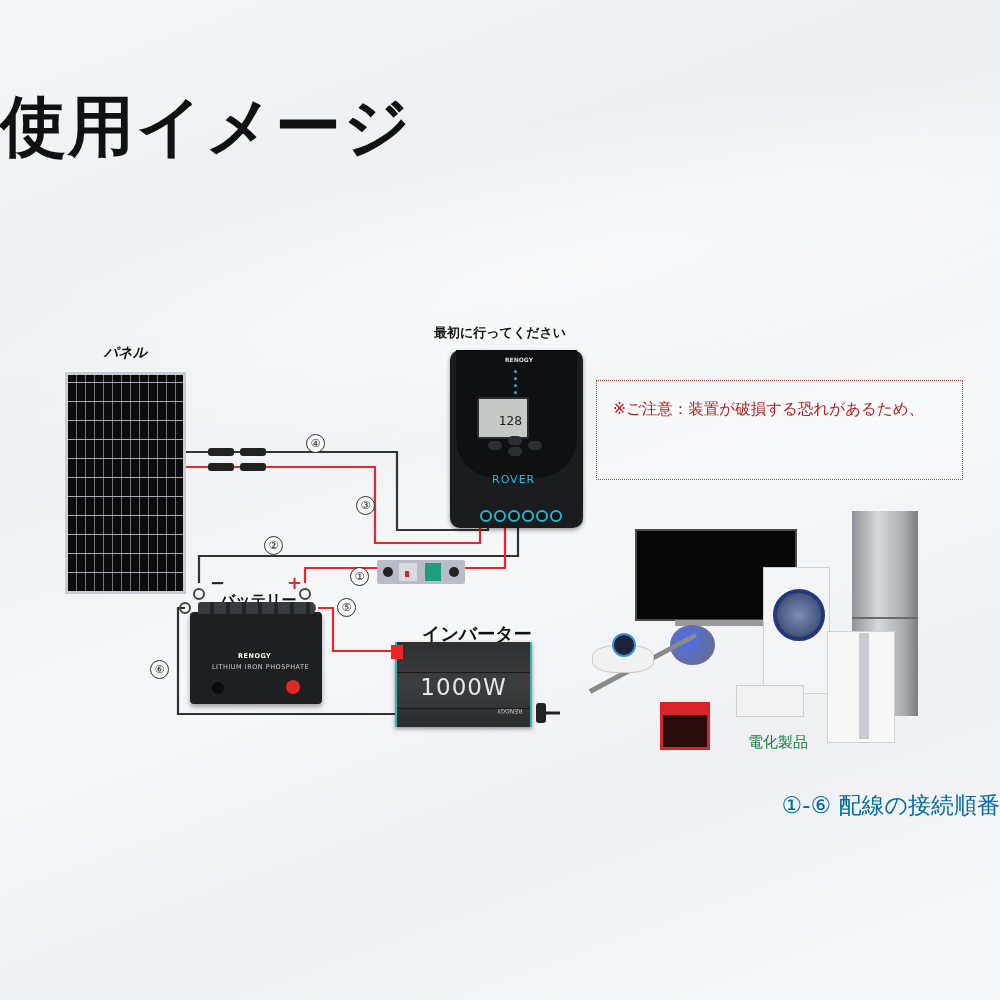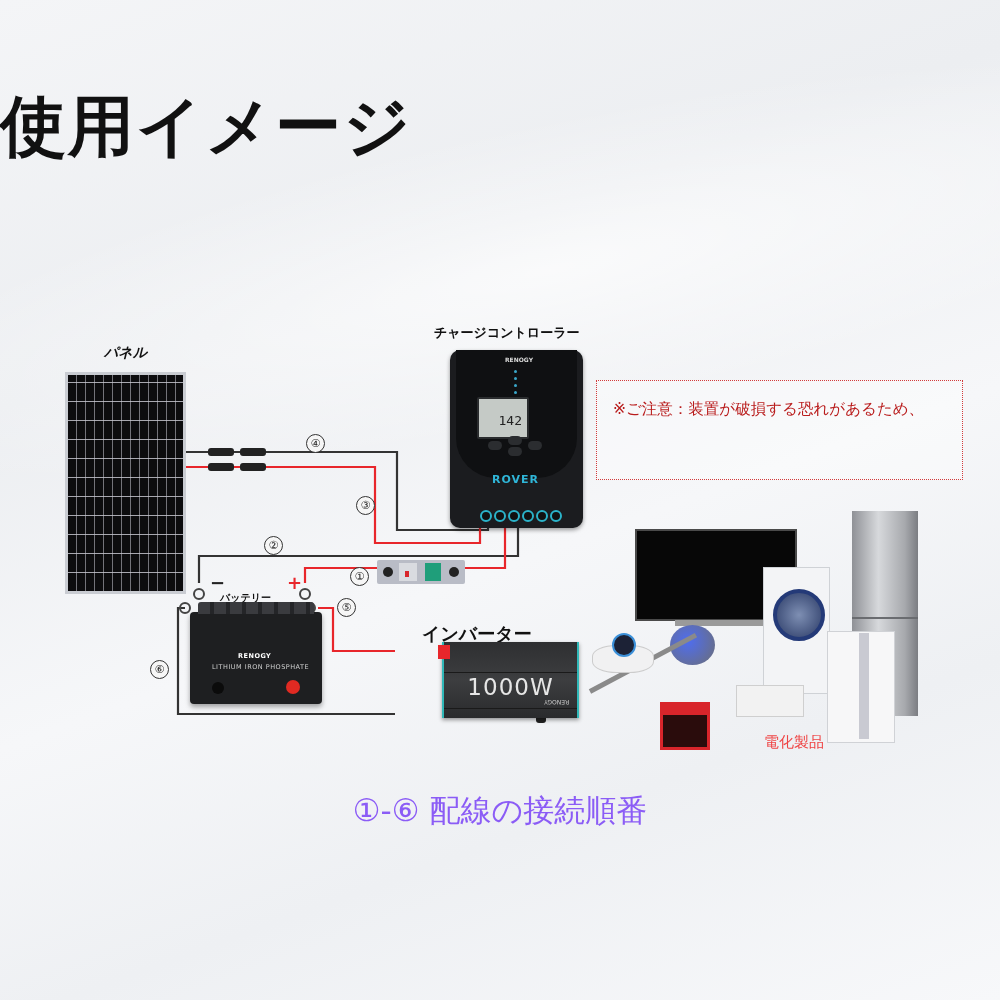--- a/index.html
+++ b/index.html
@@ -24,38 +24,38 @@
     .ctrl { position: absolute; left: 450px; top: 350px; width: 133px; height: 178px; background: #1b1c1f;
       border-radius: 10px; box-shadow: 0 2px 4px rgba(0,0,0,0.4); }
     .ctrl-face { position: absolute; left: 6px; top: 0; width: 121px; height: 128px; background: #0f1012;
       border-radius: 0 0 40px 40px; }
     .brand { position: absolute; color: #ddd; font-size: 6px; font-weight: bold; }
     .leds span { position: absolute; width: 3px; height: 3px; border-radius: 50%; background: #3aa7c9; }
     .lcd { position: absolute; left: 21px; top: 47px; width: 48px; height: 38px; background: #c5cac6;
       border: 2px solid #2a2c2e; border-radius: 2px; font-family: "DejaVu Sans Mono", monospace; }
     .lcd-val { position: absolute; right: 5px; top: 14px; font-size: 13px; color: #222; }
     .btn-ctl { position: absolute; background: #2b2d30; border-radius: 6px; }
-    .rover { position: absolute; left: 42px; top: 123px; color: #2fb6d8; font-weight: bold; font-size: 11px; letter-spacing: 1px; }
+    .rover { position: absolute; left: 42px; top: 123px; color: #2fb6d8; font-weight: normal; font-size: 11px; letter-spacing: 1px; }
     .port { position: absolute; top: 160px; width: 8px; height: 8px; border-radius: 50%; border: 2px solid #2bb3c9; background: #111; }
     .note { position: absolute; left: 596px; top: 380px; width: 367px; height: 100px;
       border: 1.5px dotted #d23b3b; box-sizing: border-box; background: rgba(255,255,255,0.35);
       color: #b91c1c; font-size: 15.5px; line-height: 22.5px; padding: 17px 0 0 16px; }
     .breaker { position: absolute; left: 377px; top: 560px; width: 88px; height: 24px; background: #b9bcc6;
       border-radius: 2px; }
     .battery { position: absolute; left: 190px; top: 612px; width: 132px; height: 92px; background: #1e1f21;
       border-radius: 4px; box-shadow: 0 3px 5px rgba(0,0,0,0.35); }
     .battery-top { position: absolute; left: 8px; top: -10px; width: 116px; height: 12px; background: #2a2b2e;
       background-image: repeating-linear-gradient(90deg, #3a3b3f 0 12px, #242528 12px 16px); border-radius: 3px 3px 0 0; }
     .bat-text { position: absolute; color: #cfcfcf; font-size: 6.5px; letter-spacing: 0.5px; }
-    .inverter { position: absolute; left: 395px; top: 642px; width: 133px; height: 76px;
+    .inverter { position: absolute; left: 395px; top: 642px; width: 133px; height: 85px;
       background: linear-gradient(180deg, #2e2f31 0%, #3d3e40 50%, #2a2b2d 100%);
-      border-left: 2px solid #30b8b8; border-right: 2px solid #30b8b8; box-shadow: 0 2px 4px rgba(0,0,0,0.4); margin-left: 47px; }
+      border-left: 2px solid #30b8b8; border-right: 2px solid #30b8b8; box-shadow: 0 2px 4px rgba(0,0,0,0.4); }
     .inv-val { position: absolute; left: 0; width: 100%; top: 32px; text-align: center; color: #e6e6e6; font-size: 23px; letter-spacing: 1px; }
     .appliance { position: absolute; }
-    .footer { position: absolute; left: 0; width: 1000px; top: 790px; text-align: center; font-size: 31px; color: #8b5cf6; }
+    .footer { position: absolute; left: 0; width: 1000px; top: 790px; text-align: right; font-size: 23px; color: #0369a1; }
   </style>
 </head>
 <body>
 
 <div class="sheen"></div>
 
 <div class="title">使用イメージ</div>
 
 <svg style="position:absolute;left:0;top:0" width="1000" height="1000">
 
@@ -82,32 +82,32 @@
   <circle cx="185" cy="608" r="5" fill="none" stroke="#444" stroke-width="2"></circle>
   <circle cx="310" cy="608" r="5" fill="none" stroke="#444" stroke-width="2"></circle>
 
   <rect x="536" y="703" width="10" height="20" rx="3" fill="#222"></rect>
   <line x1="546" y1="713" x2="560" y2="713" stroke="#222" stroke-width="3"></line>
 </svg>
 
 <div class="lbl" style="left:104px;top:344px;font-style:italic;">パネル</div>
 <div class="panel"></div>
 
-<div class="lbl" style="left:434px;top:324px;font-size:13px;">チャージコントローラー</div>
+<div class="lbl" style="left:434px;top:324px;font-size:13px;">最初に行ってください</div>
 <div class="ctrl">
   <div class="ctrl-face">
     <div class="brand" style="left:49px;top:6px;">RENOGY</div>
     <div class="leds">
       <span style="left:58px;top:20px"></span>
         <span style="left:58px;top:27px"></span>
       <span style="left:58px;top:34px"></span>
         <span style="left:58px;top:41px"></span>
     </div>
     <div class="lcd">
-      <span class="lcd-val">142</span>
+      <span class="lcd-val">128</span>
     </div>
     <div class="btn-ctl" style="left:32px;top:91px;width:14px;height:9px;"></div>
     <div class="btn-ctl" style="left:52px;top:86px;width:14px;height:9px;"></div>
     <div class="btn-ctl" style="left:52px;top:97px;width:14px;height:9px;"></div>
     <div class="btn-ctl" style="left:72px;top:91px;width:14px;height:9px;"></div>
   </div>
   <div class="rover">ROVER</div>
   <div class="port" style="left:30px"></div>
   <div class="port" style="left:44px"></div>
   <div class="port" style="left:58px"></div>
@@ -131,21 +131,21 @@
 <div class="num" style="left:306px;top:434px;">④</div>
 <div class="num" style="left:356px;top:496px;">③</div>
 <div class="num" style="left:264px;top:536px;">②</div>
 <div class="num" style="left:350px;top:567px;">①</div>
 <div class="num" style="left:337px;top:598px;">⑤</div>
 <div class="num" style="left:150px;top:660px;">⑥</div>
 
 <div style="position:absolute;left:210px;top:572px;font-size:18px;font-weight:bold;color:#222;">−</div>
 <div style="position:absolute;left:287px;top:572px;font-size:18px;font-weight:bold;color:#e8262b;">+</div>
 
-<div class="lbl" style="left:220px;top:591px;font-size:10px;">バッテリー</div>
+<div class="lbl" style="left:220px;top:591px;font-size:15px;">バッテリー</div>
 <div class="battery">
   <div class="battery-top"></div>
   <div class="bat-text" style="left:48px;top:40px;font-weight:bold;color:#fff;">RENOGY</div>
   <div class="bat-text" style="left:22px;top:51px;">LITHIUM IRON PHOSPHATE</div>
   <div style="position:absolute;left:22px;top:70px;width:12px;height:12px;border-radius:50%;background:#0b0b0b"></div>
   <div style="position:absolute;left:96px;top:68px;width:14px;height:14px;border-radius:50%;background:#e02a22"></div>
 </div>
 
 <div class="lbl" style="left:422px;top:622px;font-size:18px;">インバーター</div>
 <div class="inverter">
@@ -174,15 +174,15 @@
 
   <div style="position:absolute;left:90px;top:120px;width:45px;height:40px;border-radius:50%;background:radial-gradient(circle at 40% 40%,#4f6df0,#6c6e74);"></div>
   <div style="position:absolute;left:10px;top:184px;width:120px;height:5px;background:#8a8a8a;transform:rotate(-28deg);transform-origin:left center;"></div>
 
   <div style="position:absolute;left:12px;top:140px;width:60px;height:26px;border-radius:40%;background:#f1f1f2;border:1px solid #ccc;"></div>
   <div style="position:absolute;left:32px;top:128px;width:20px;height:20px;border-radius:50%;background:#1c2236;border:2px solid #3b90d9;"></div>
 
   <div style="position:absolute;left:80px;top:197px;width:50px;height:48px;background:#d8252b;"></div>
   <div style="position:absolute;left:83px;top:210px;width:44px;height:32px;background:#2a0c0c;"></div>
 </div>
-<div style="position:absolute;left:764px;top:733px;font-size:15px;color:#ef4444;">電化製品</div>
+<div style="position:absolute;left:748px;top:733px;font-size:15px;color:#15803d;">電化製品</div>
 
 <div class="footer">①-⑥ 配線の接続順番</div>
 
 </body></html>

